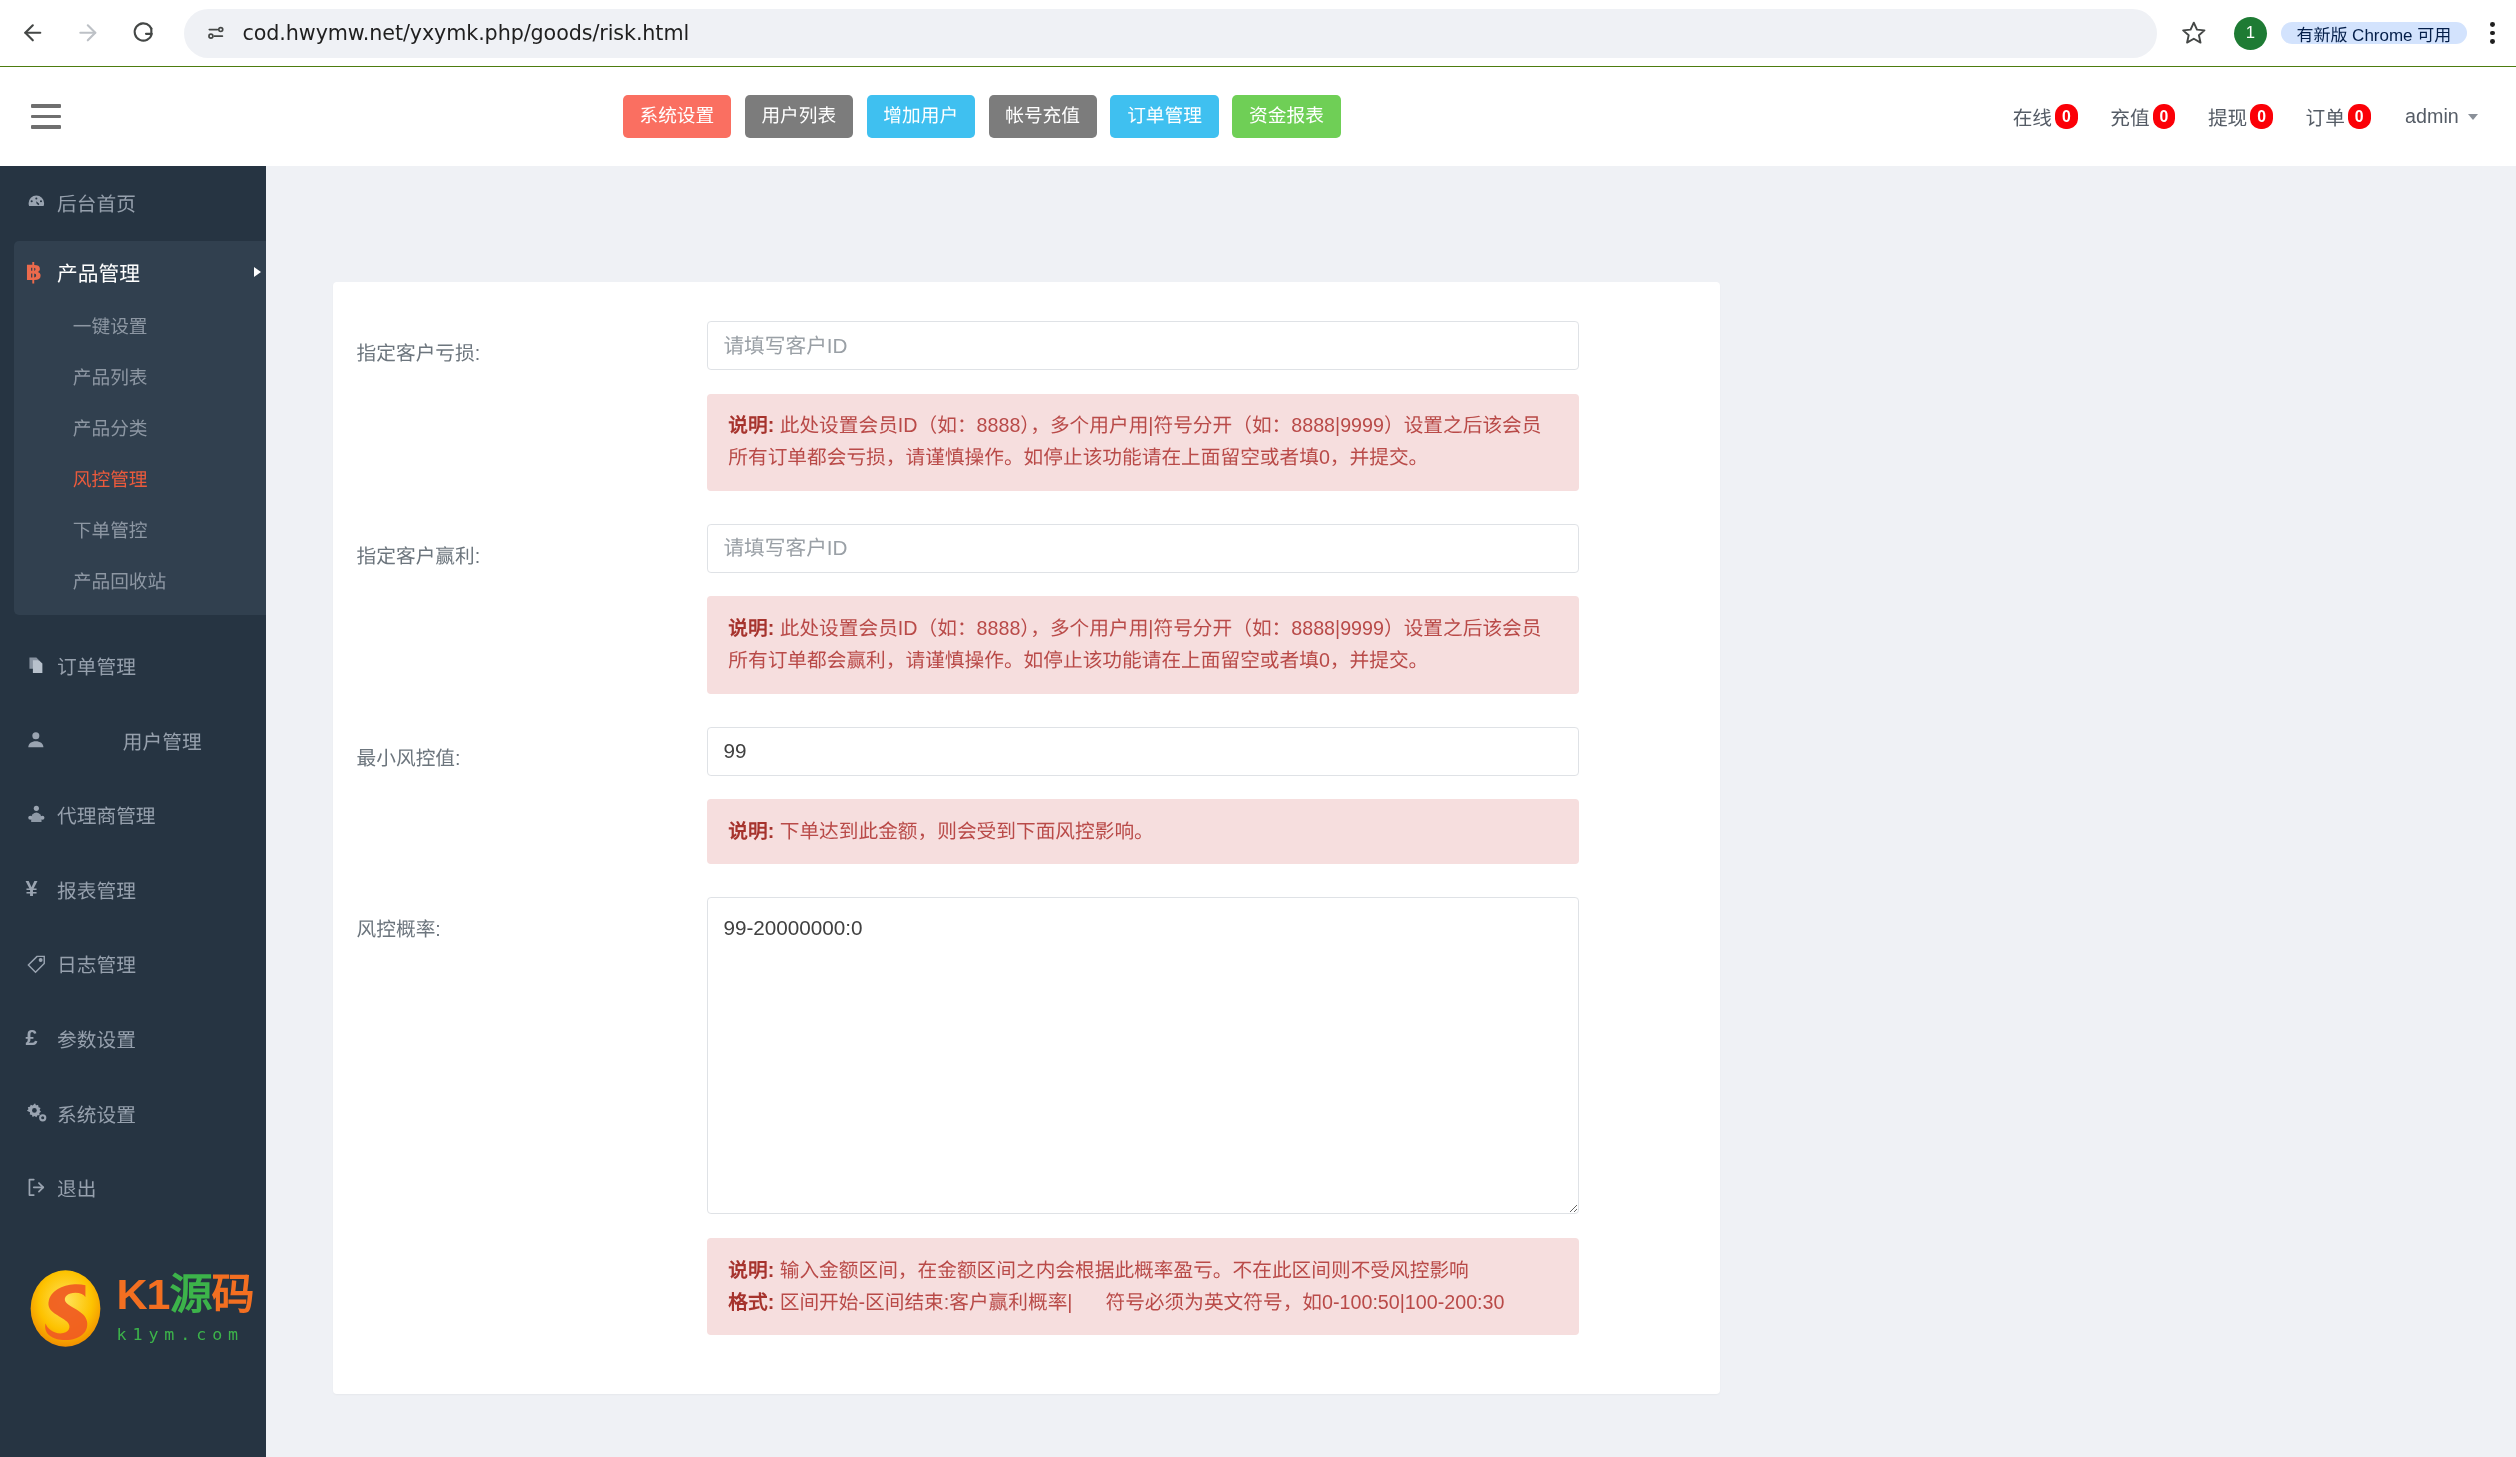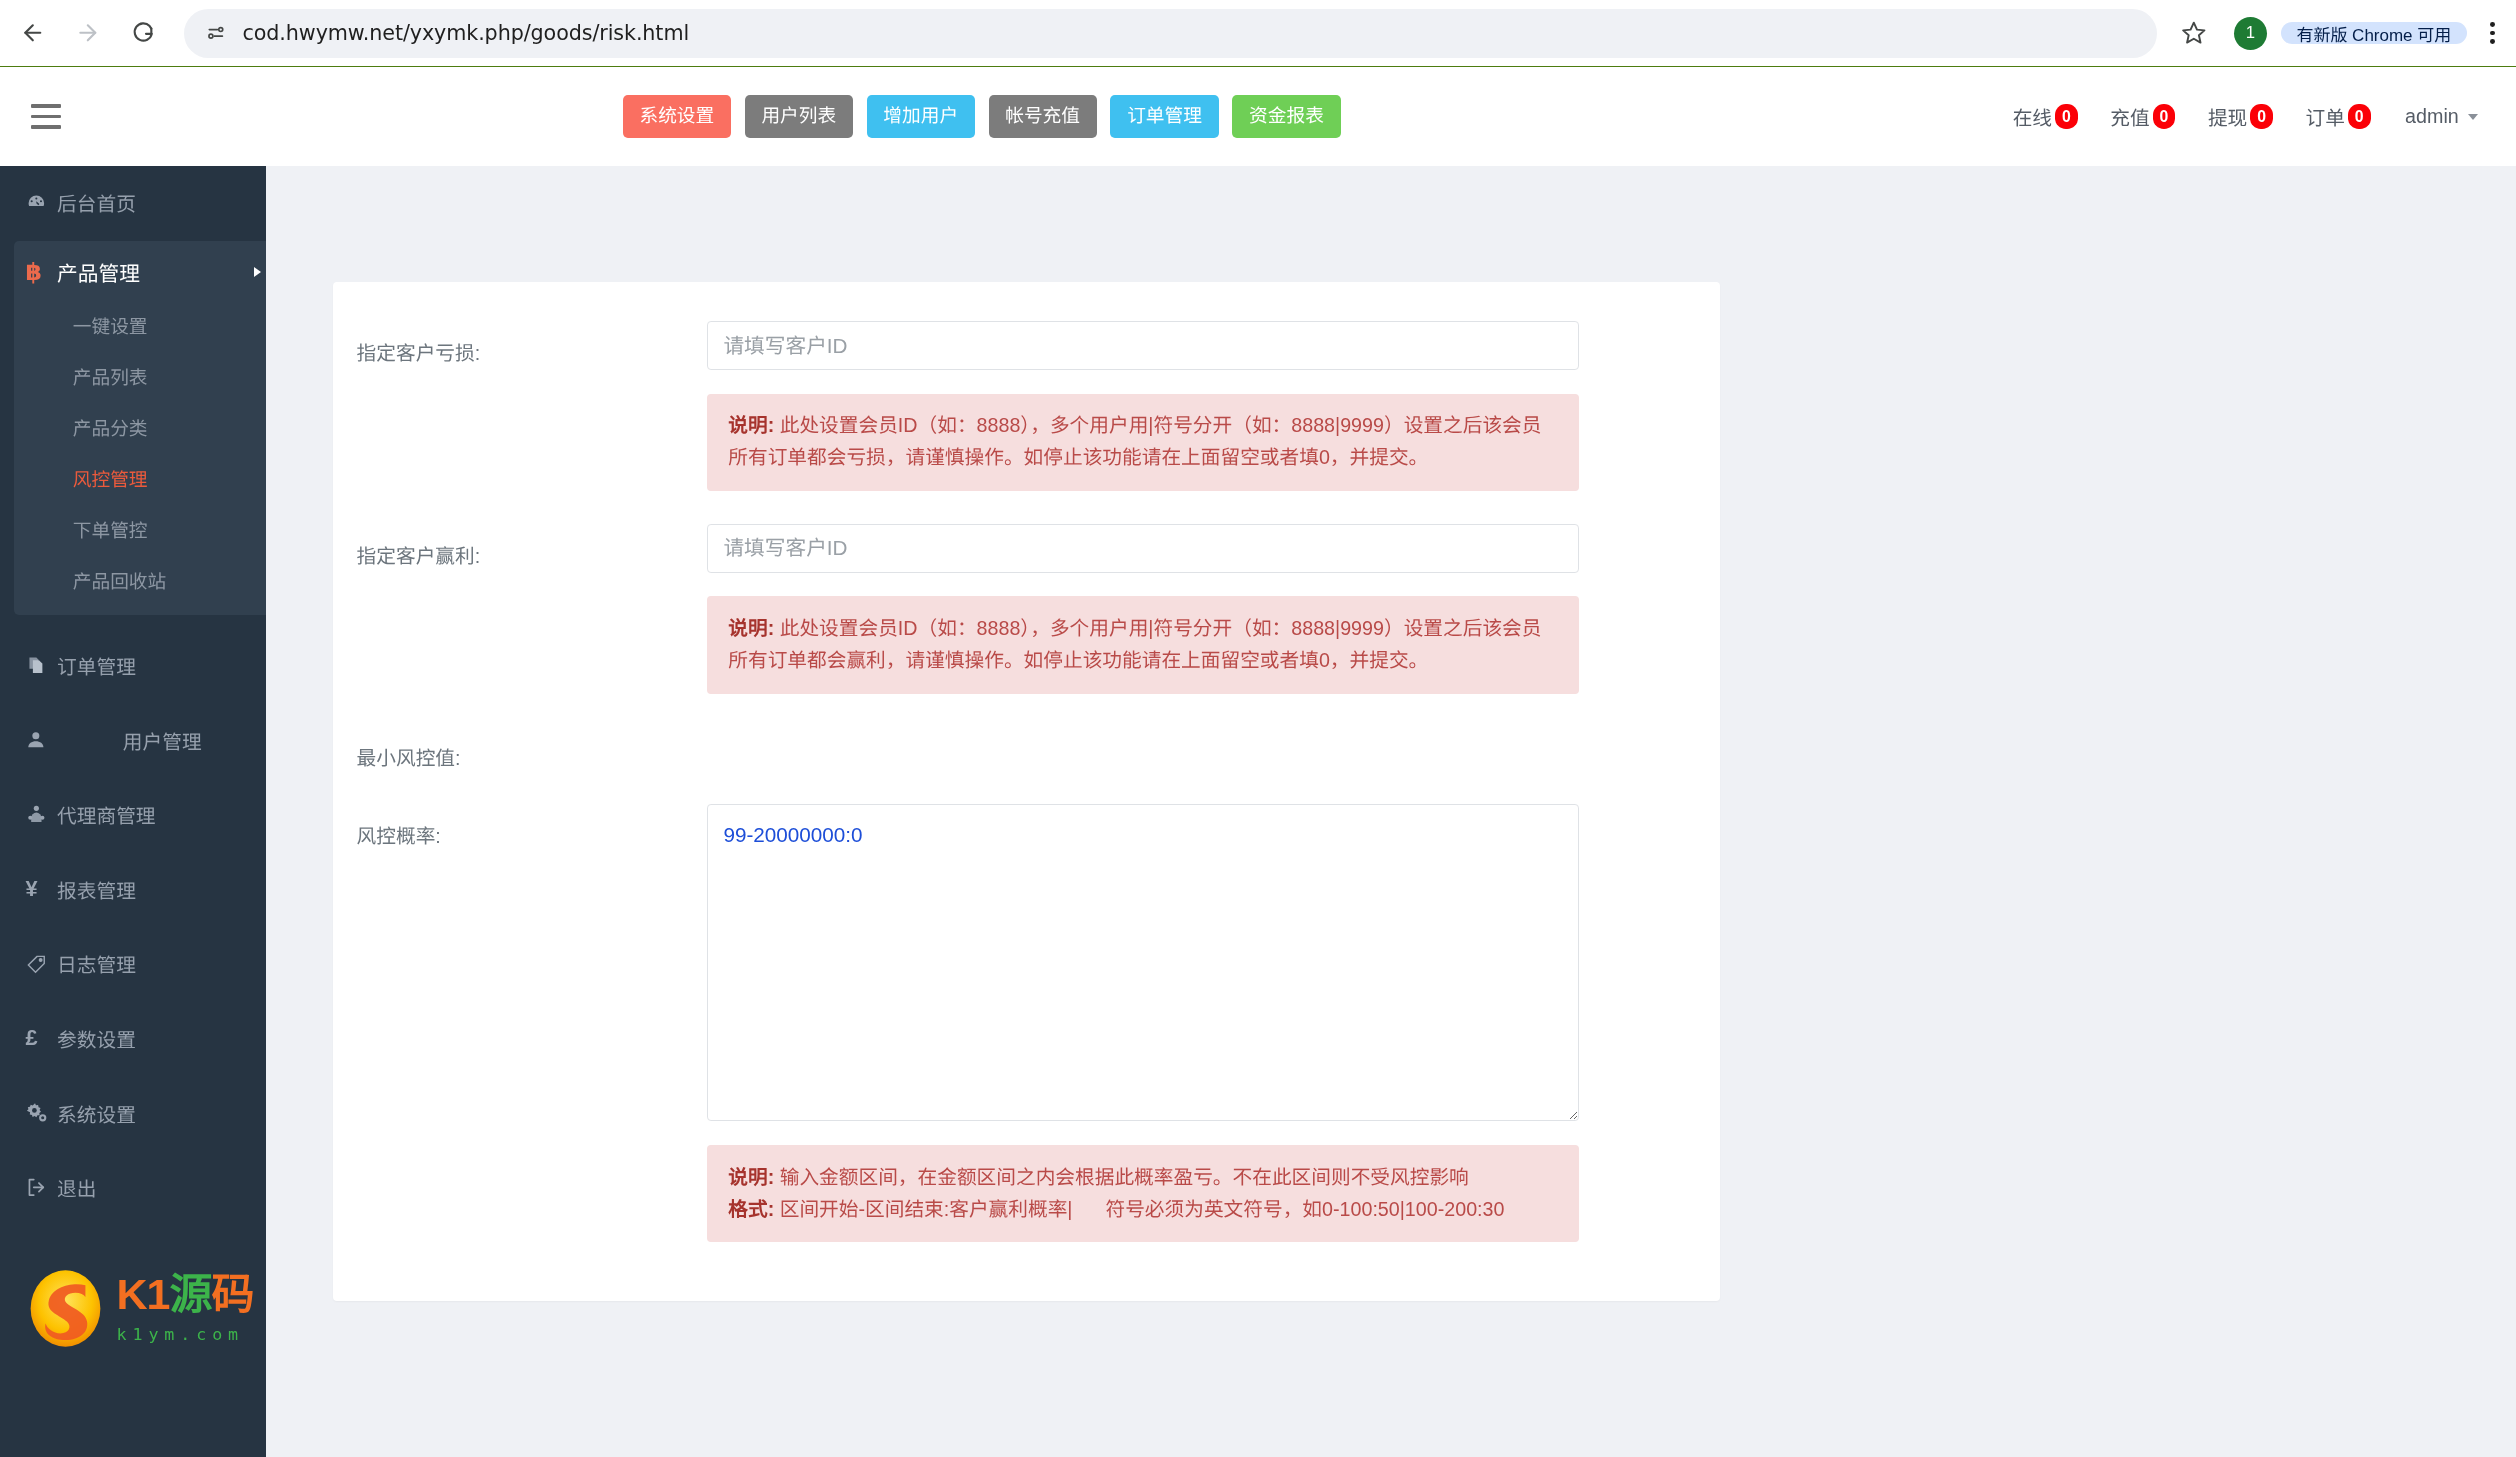--- a/index.html
+++ b/index.html
@@ -262,21 +262,21 @@
     font-size: 19.7px;
     color: #6c757d;
   }
   .form-field { flex: 1 1 auto; padding-right: 141px; }
   .form-control {
     display: block;
     width: 100%;
     height: 49px;
     padding: 7.9px 15.8px;
     font-size: 20.7px;
-    color: #1d4ed8;
+    color: #404040;
     background: #ffffff;
     border: 1px solid #dfe2e6;
     border-radius: 3.9px;
     font-family: "Liberation Sans", sans-serif;
     outline: none;
   }
   .form-control::placeholder { color: #9aa0a6; }
   textarea.form-control {
     height: 317px;
     resize: vertical;
@@ -542,20 +542,24 @@
           </div>
           <div class="form-row" style="margin-bottom: 33px;">
             <div class="form-label">指定客户赢利:</div>
             <div class="form-field">
               <input type="text" class="form-control" placeholder="请填写客户ID" style="">
               <div class="alert"><b>说明:</b> <span>此处设置会员ID（如：8888），多个用户用|符号分开（如：8888|9999）设置之后该会员所有订单都会赢利，请谨慎操作。如停止该功能请在上面留空或者填0，并提交。</span></div>
             </div>
           </div>
           <div class="form-row" style="margin-bottom: 33px;">
             <div class="form-label">最小风控值:</div>
+            <div class="form-field">
+              <input type="text" class="form-control" placeholder="" value="99" style="">
+              <div class="alert"><b>说明:</b> <span>下单达到此金额，则会受到下面风控影响。</span></div>
+            </div>
           </div>
         </div>
 
       <div class="form-row">
         <div class="form-label">风控概率:</div>
         <div class="form-field">
           <textarea class="form-control" rows="8" style="">99-20000000:0</textarea>
           <div class="alert">
             <div>
               <b>说明:</b>

